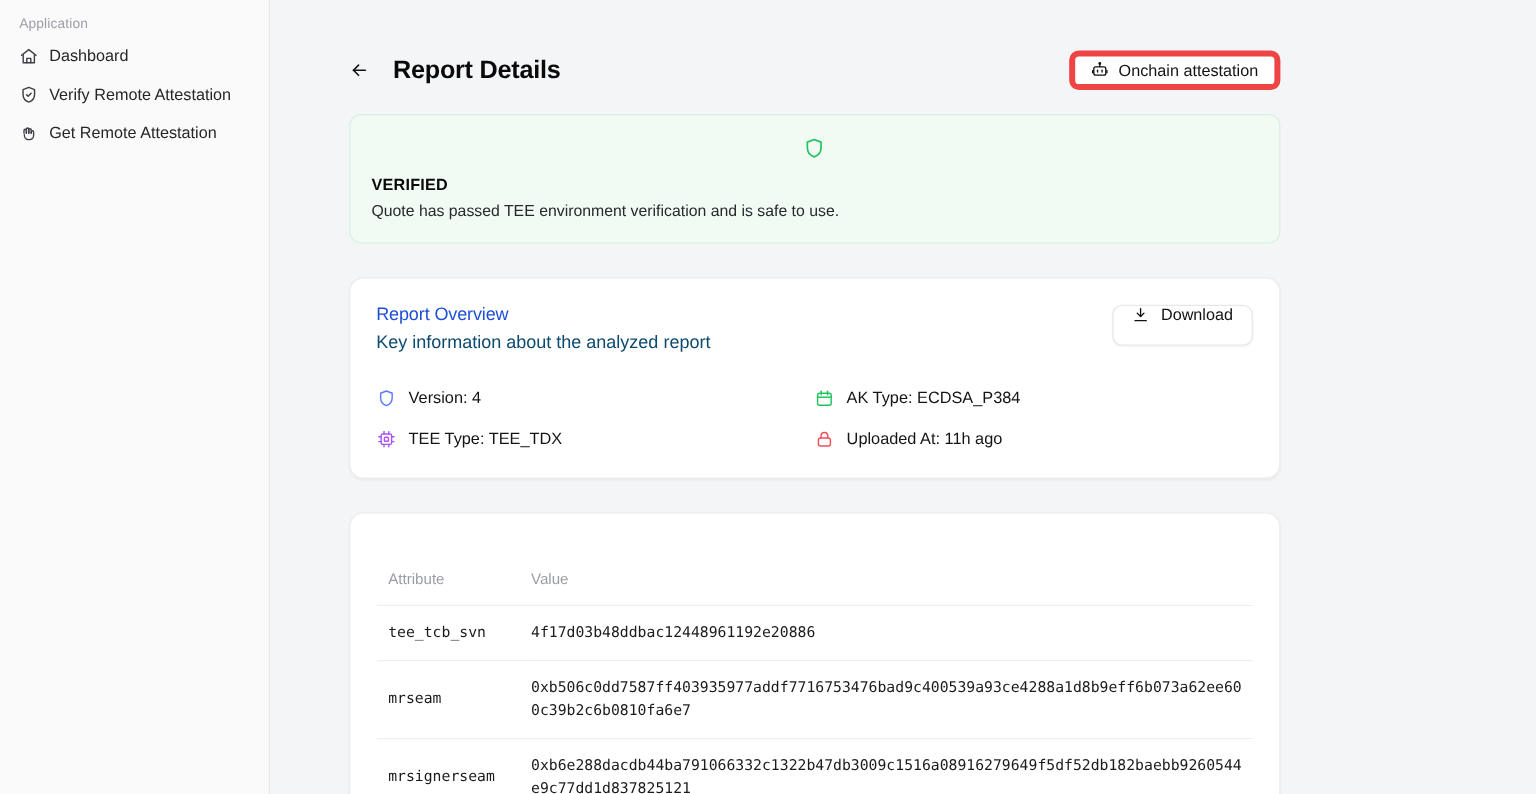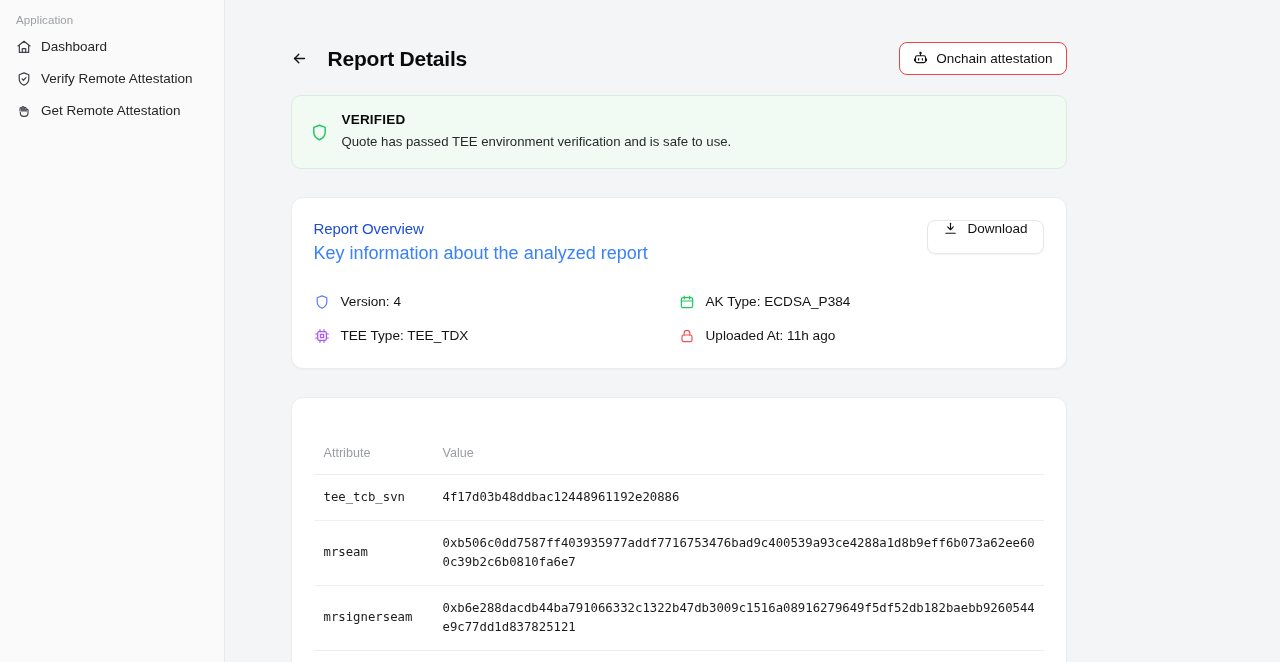--- a/index.html
+++ b/index.html
@@ -83,21 +83,21 @@
     color: #0a0a0a;
   }
   .spacer { flex: 1; }
   .btn-outline {
     display: inline-flex;
     align-items: center;
     gap: 8px;
     height: 33px;
     padding: 0 13px;
     background: #ffffff;
-    border: 1px solid #ef4444;
+    border: 5px solid #ef4444;
     border-radius: 8px;
     font-size: 13.5px;
     color: #121212;
     cursor: pointer;
     font-family: "Liberation Sans", sans-serif;
     white-space: nowrap;
   }
   .btn-light {
     display: inline-flex;
     align-items: flex-start;
@@ -117,20 +117,21 @@
 
   
   .alert {
     display: flex;
     gap: 13px;
     background: #f1fbf4;
     border: 1px solid #d6f0de;
     border-radius: 10px;
     padding: 16px 18px 17px 18px;
     margin-bottom: 28px;
+    flex-direction: column;
   }
   .alert-icon { padding-top: 2px; }
   .alert-title {
     font-size: 13.5px;
     font-weight: bold;
     letter-spacing: .2px;
     color: #0a0a0a;
     margin-bottom: 6px;
   }
   .alert-desc {
@@ -149,22 +150,22 @@
   }
   .card-pad { padding: 22px 22px 24px 22px; }
   .card-head { display: flex; align-items: flex-start; }
   .card-title {
     font-size: 15px;
     font-weight: normal;
     color: #1d4ed8;
     letter-spacing: -0.1px;
   }
   .card-sub {
-    font-size: 18px;
-    color: #3b82f6;
+    font-size: 15px;
+    color: #0c4a6e;
     margin-top: 6px;
   }
 
   .kv-grid {
     display: grid;
     grid-template-columns: 1fr 1fr;
     row-gap: 18px;
     margin-top: 30px;
   }
   .kv {

